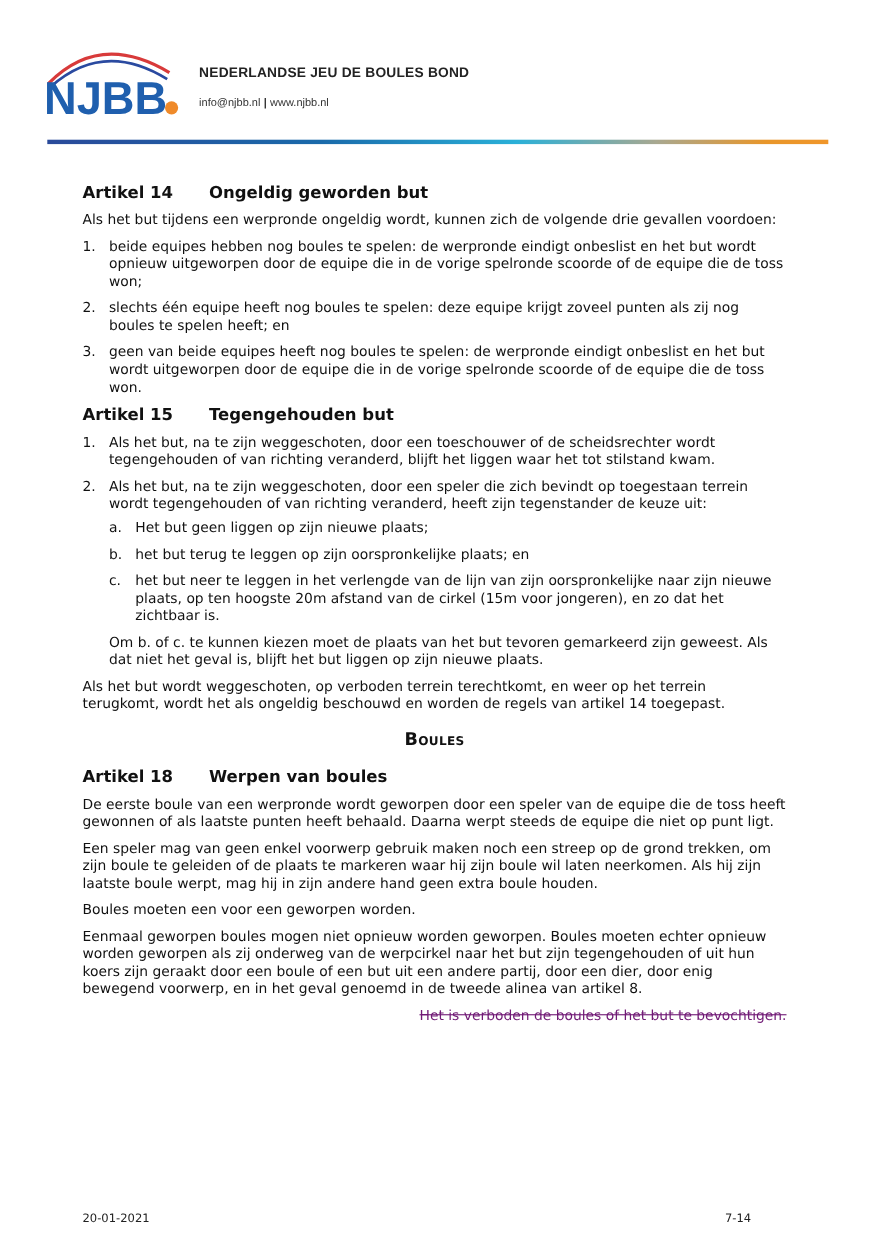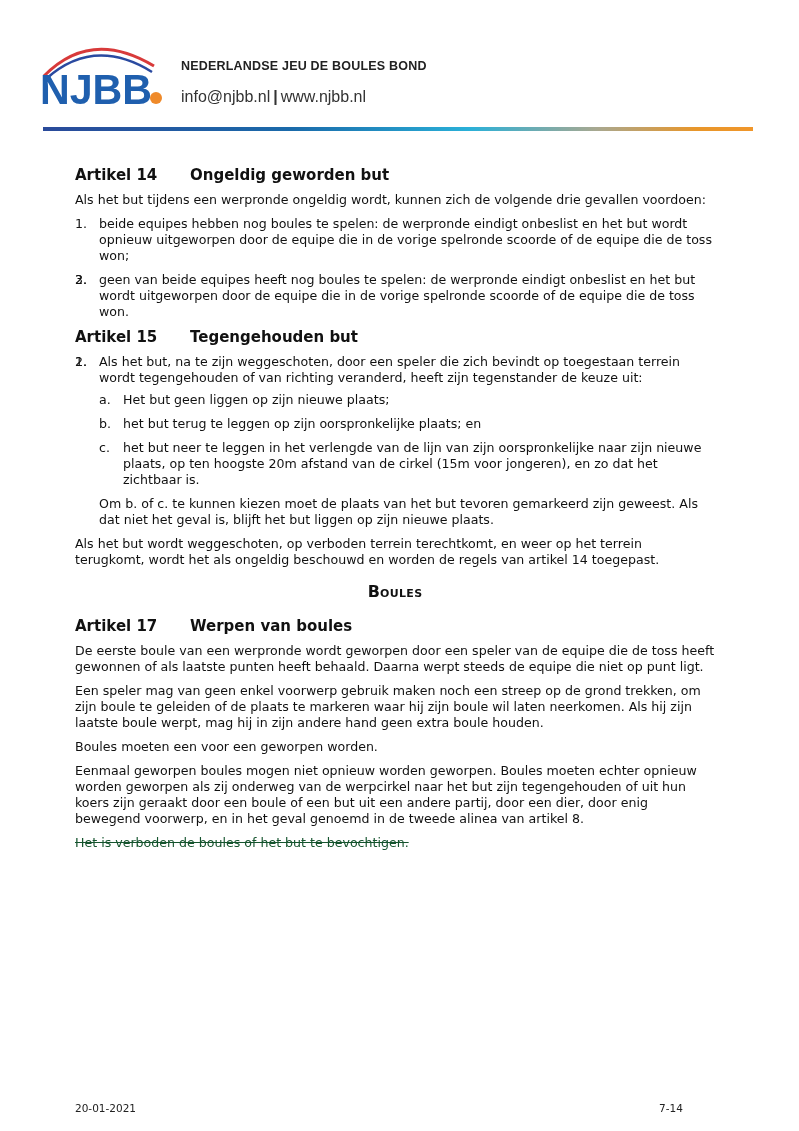--- a/index.html
+++ b/index.html
@@ -9,21 +9,21 @@
     }
     .header { position: absolute; left: 0; top: 0; width: 766px; height: 140px; }
     .logo { position: absolute; left: 36px; top: 36px; width: 130px; height: 72px; }
     .org-name {
       position: absolute; left: 181px; top: 59px;
       font-family: "Liberation Sans", sans-serif; font-weight: bold;
       font-size: 12.5px; letter-spacing: 0.2px; color: #222;
     }
     .contact {
       position: absolute; left: 181px; top: 88px;
-      font-family: "Liberation Sans", sans-serif; font-size: 16px; color: #333;
+      font-family: "Liberation Sans", sans-serif; font-size: 10px; color: #333;
     }
     .contact .sep { font-weight: bold; margin: 0 3px; }
     .rule {
       position: absolute; left: 43px; top: 127px; width: 710px; height: 4px;
       background: linear-gradient(90deg, #2a4a9a 0%, #1a6aaa 35%, #2ab0d8 60%, #a8a890 78%, #e8962a 92%, #f0962a 100%);
     }
     .content { position: absolute; left: 75px; top: 166px; width: 640px; }
     .art-title {
       font-weight: bold; font-size: 15px; margin: 0 0 8px 0; white-space: nowrap;
     }
@@ -31,21 +31,21 @@
     p { font-size: 12.6px; line-height: 16px; margin: 0 0 8px 0; }
     .ol { margin: 0 0 6px 0; padding: 0; list-style: none; }
     .ol .li { position: relative; padding-left: 24px; font-size: 12.6px; line-height: 16px; margin-bottom: 8px; }
     .ol .li .marker { position: absolute; left: 0; top: 0; }
     .sub { margin: 6px 0 0 0; }
     .sub .li { padding-left: 24px; }
     .section-title {
       text-align: center; font-weight: bold; font-size: 16px; margin: 14px 0 16px 0;
       font-variant: small-caps; letter-spacing: 0.3px;
     }
-    .struck { color: #14532d; text-decoration: line-through; }
+    .struck { color: #701a75; text-decoration: line-through; text-align: right; }
     .footer-date { position: absolute; left: 75px; top: 1102px; font-size: 10.5px; color: #222; }
     .footer-page { position: absolute; left: 659px; top: 1102px; font-size: 10.5px; color: #222; }
   </style>
 </head>
 <body>
 
 <div class="header">
   <svg class="logo" viewBox="0 0 130 72">
     <path d="M8 40 Q55 -8 118 30" stroke="#d83a3a" stroke-width="3" fill="none"></path>
     <path d="M10 43 Q58 0 116 36" stroke="#2a4aa0" stroke-width="2.5" fill="none"></path>
@@ -60,44 +60,44 @@
 </div>
 
 <div class="content">
 
   <div class="art-title">
     <span class="num">Artikel 14</span><span>Ongeldig geworden but</span>
   </div>
   <p>Als het but tijdens een werpronde ongeldig wordt, kunnen zich de volgende drie gevallen voordoen:</p>
   <div class="ol">
     <div class="li"><span class="marker">1.</span><span>beide equipes hebben nog boules te spelen: de werpronde eindigt onbeslist en het but wordt opnieuw uitgeworpen door de equipe die in de vorige spelronde scoorde of de equipe die de toss won;</span></div>
-    <div class="li"><span class="marker">2.</span></div>
+    <div class="li"><span class="marker">2.</span><span>slechts één equipe heeft nog boules te spelen: deze equipe krijgt zoveel punten als zij nog boules te spelen heeft; en</span></div>
     <div class="li"><span class="marker">3.</span><span>geen van beide equipes heeft nog boules te spelen: de werpronde eindigt onbeslist en het but wordt uitgeworpen door de equipe die in de vorige spelronde scoorde of de equipe die de toss won.</span></div>
   </div>
 
   <div class="art-title" style="">
     <span class="num">Artikel 15</span><span>Tegengehouden but</span>
   </div>
   <div class="ol">
-    <div class="li"><span class="marker">1.</span></div>
+    <div class="li"><span class="marker">1.</span><span>Als het but, na te zijn weggeschoten, door een toeschouwer of de scheidsrechter wordt tegengehouden of van richting veranderd, blijft het liggen waar het tot stilstand kwam.</span></div>
     <div class="li"><span class="marker">2.</span><span>Als het but, na te zijn weggeschoten, door een speler die zich bevindt op toegestaan terrein wordt tegengehouden of van richting veranderd, heeft zijn tegenstander de keuze uit:</span>
       <div class="ol sub">
         <div class="li"><span class="marker">a.</span><span>Het but geen liggen op zijn nieuwe plaats;</span></div>
         <div class="li"><span class="marker">b.</span><span>het but terug te leggen op zijn oorspronkelijke plaats; en</span></div>
         <div class="li"><span class="marker">c.</span><span>het but neer te leggen in het verlengde van de lijn van zijn oorspronkelijke naar zijn nieuwe plaats, op ten hoogste 20m afstand van de cirkel (15m voor jongeren), en zo dat het zichtbaar is.</span></div>
       </div>
       <div>Om b. of c. te kunnen kiezen moet de plaats van het but tevoren gemarkeerd zijn geweest. Als dat niet het geval is, blijft het but liggen op zijn nieuwe plaats.</div>
     </div>
   </div>
   <p>Als het but wordt weggeschoten, op verboden terrein terechtkomt, en weer op het terrein terugkomt, wordt het als ongeldig beschouwd en worden de regels van artikel 14 toegepast.</p>
 
   <div class="section-title">Boules</div>
 
   <div class="art-title">
-    <span class="num">Artikel 17</span><span>Werpen van boules</span>
+    <span class="num">Artikel 18</span><span>Werpen van boules</span>
   </div>
   <p>De eerste boule van een werpronde wordt geworpen door een speler van de equipe die de toss heeft gewonnen of als laatste punten heeft behaald. Daarna werpt steeds de equipe die niet op punt ligt.</p>
   <p>Een speler mag van geen enkel voorwerp gebruik maken noch een streep op de grond trekken, om zijn boule te geleiden of de plaats te markeren waar hij zijn boule wil laten neerkomen. Als hij zijn laatste boule werpt, mag hij in zijn andere hand geen extra boule houden.</p>
   <p>Boules moeten een voor een geworpen worden.</p>
   <p>Eenmaal geworpen boules mogen niet opnieuw worden geworpen. Boules moeten echter opnieuw worden geworpen als zij onderweg van de werpcirkel naar het but zijn tegengehouden of uit hun koers zijn geraakt door een boule of een but uit een andere partij, door een dier, door enig bewegend voorwerp, en in het geval genoemd in de tweede alinea van artikel 8.</p>
   <p class="struck">Het is verboden de boules of het but te bevochtigen.</p>
 </div>
 
 <div class="footer-date">20-01-2021</div>
 <div class="footer-page">7-14</div>

